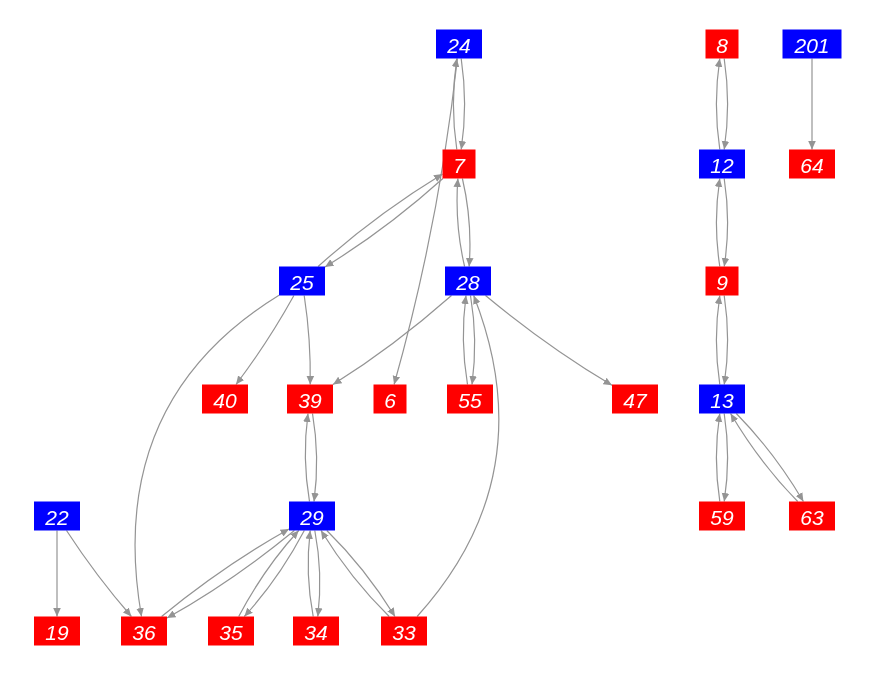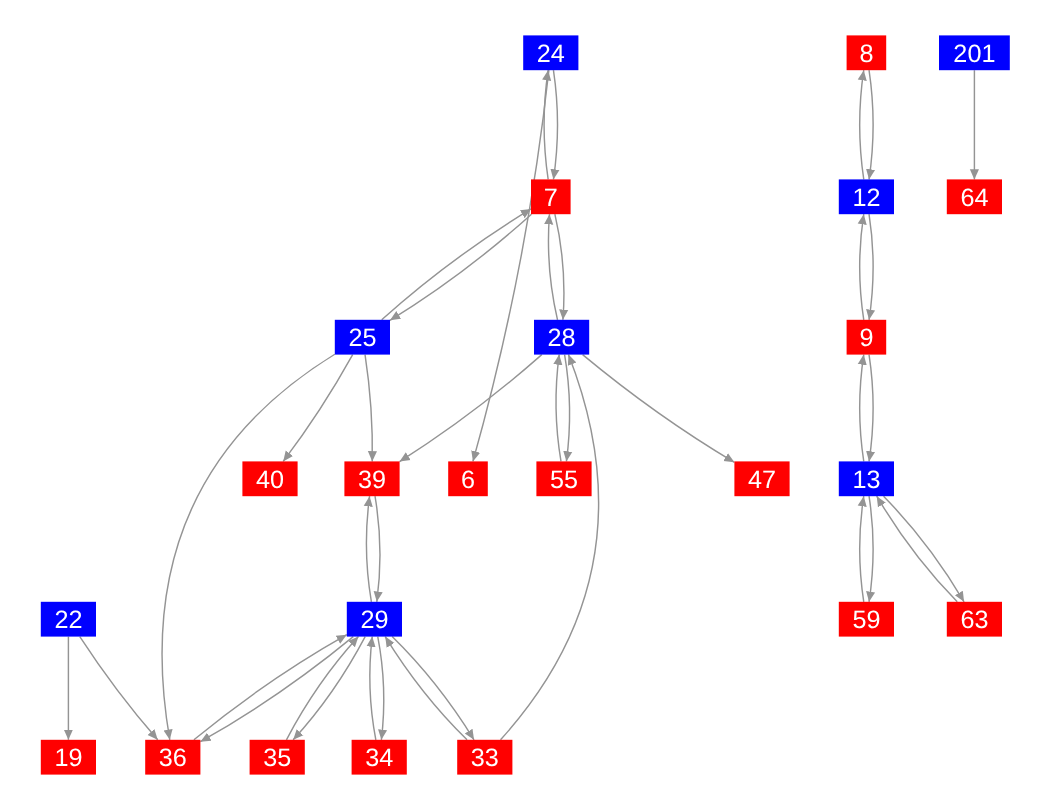--- a/index.html
+++ b/index.html
@@ -7,20 +7,21 @@
     padding: 0;
     background: #ffffff;
     width: 875px;
     height: 675px;
     overflow: hidden;
     font-family: "Liberation Sans", sans-serif;
   }
   #graph-wrap {
     width: 875px;
     height: 675px;
+    font-style: italic;
   }
   .edge {
     fill: none;
     stroke-width: 1.2;
   }
   .node-label {
     font-family: "Liberation Sans", sans-serif;
     font-size: 21px;
     fill: #ffffff;
     text-anchor: middle;

